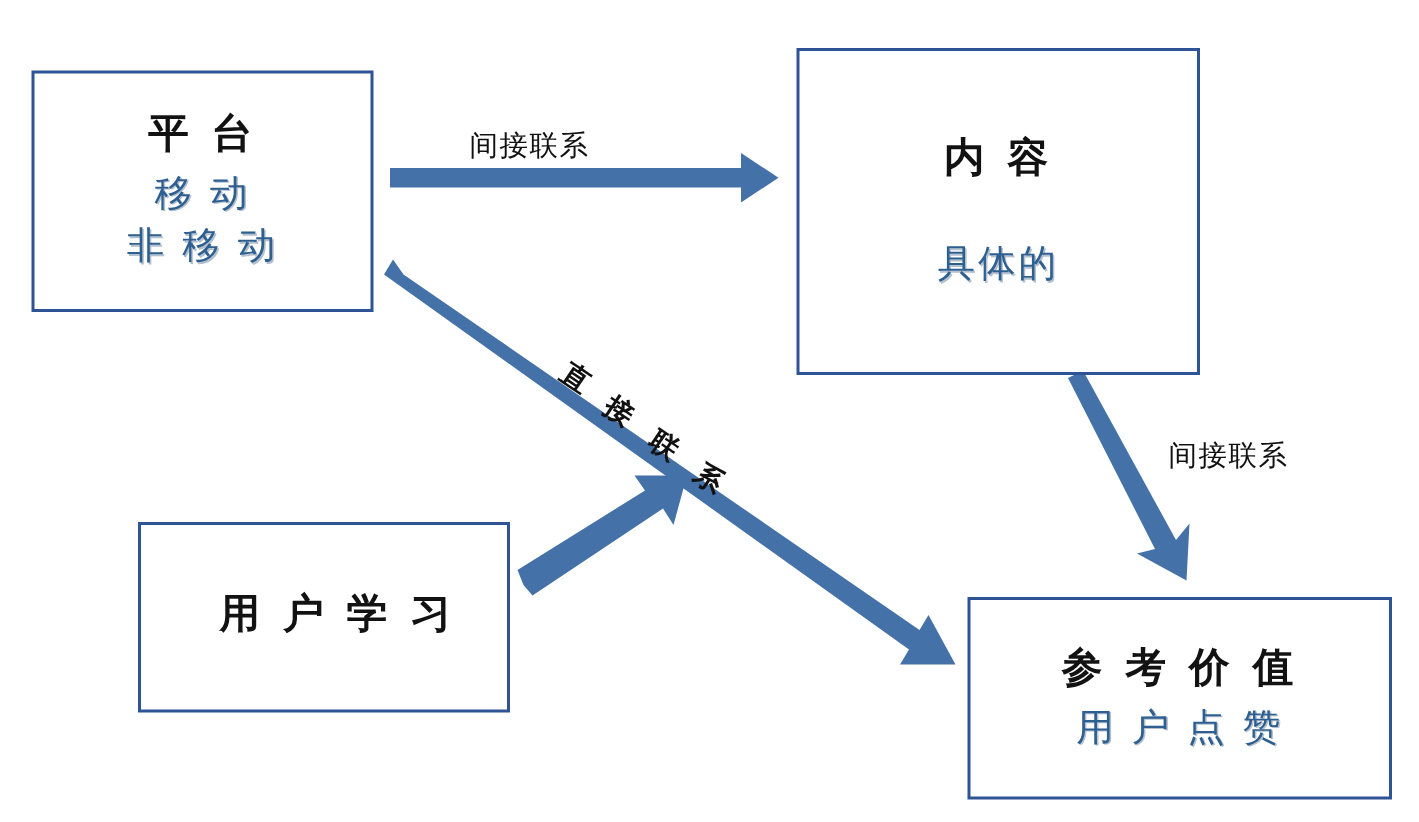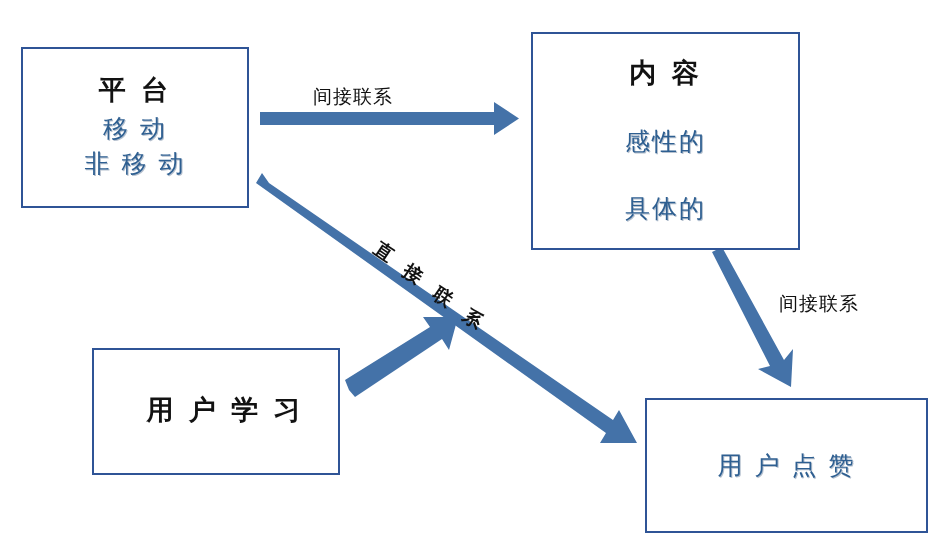--- a/index.html
+++ b/index.html
@@ -100,29 +100,29 @@
   </svg>
 
   <div class="node" id="node-platform">
     <div class="node-title">平 台</div>
     <div class="node-sub">移 动</div>
     <div class="node-sub">非 移 动</div>
   </div>
 
   <div class="node" id="node-content">
     <div class="node-title">内 容</div>
-    <div class="node-sub">感性的</div>
     <div class="node-sub">具体的</div>
   </div>
 
   <div class="node" id="node-user-learning">
     <div class="node-title">用 户 学 习</div>
   </div>
 
   <div class="node" id="node-reference">
+    <div class="node-title">参 考 价 值</div>
     <div class="node-sub">用 户 点 赞</div>
   </div>
 
   <div class="edge-label" style="left:313px; top:84px;">间接联系</div>
 
   <div class="edge-label" style="left:779px; top:291px;">间接联系</div>
 
   <div style="position:absolute; left:0; top:0; width:946px; height:548px;">
     <div class="edge-label-diag" style="left:383px; top:236px; transform:rotate(34deg);">直</div>
     <div class="edge-label-diag" style="left:412px; top:258px; transform:rotate(34deg);">接</div>

